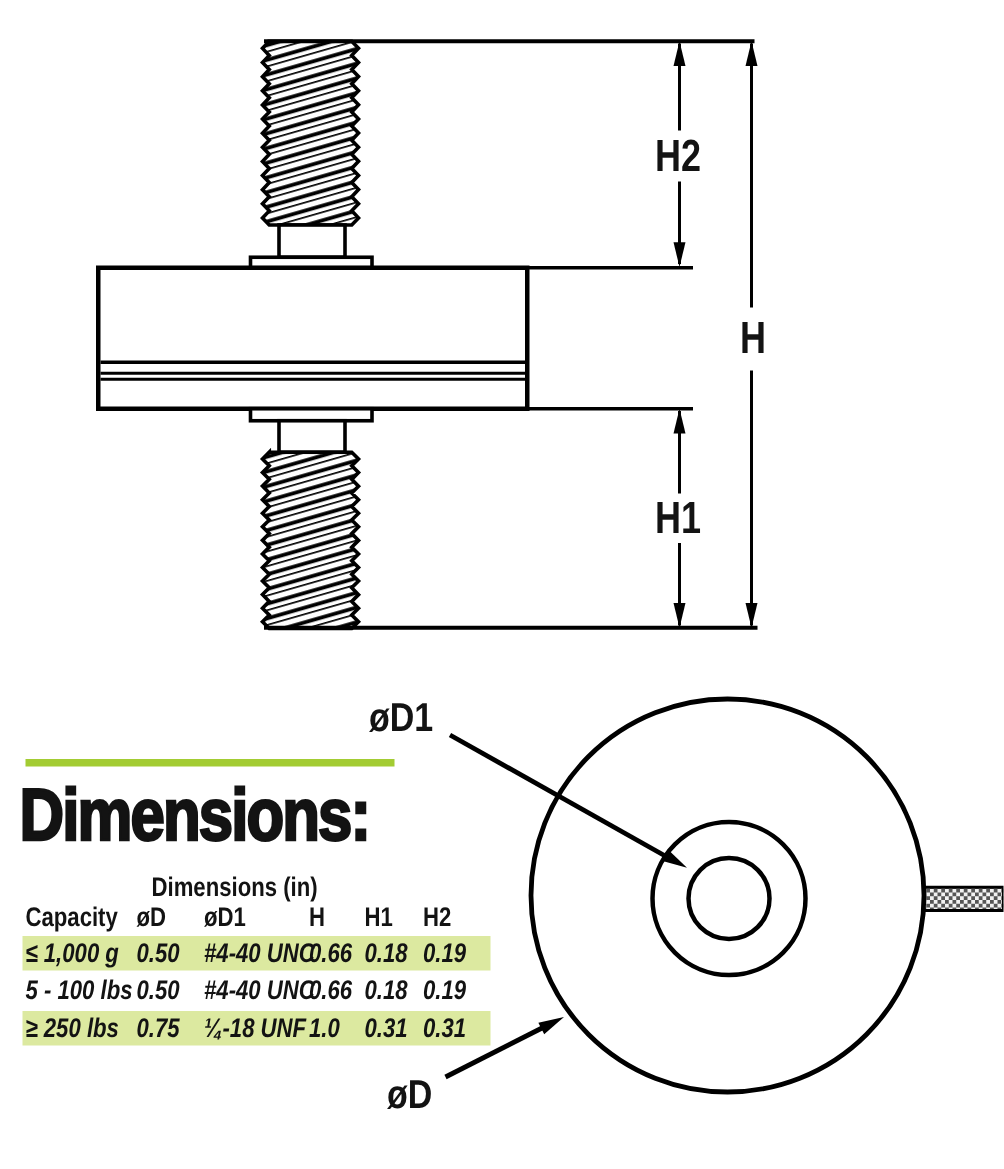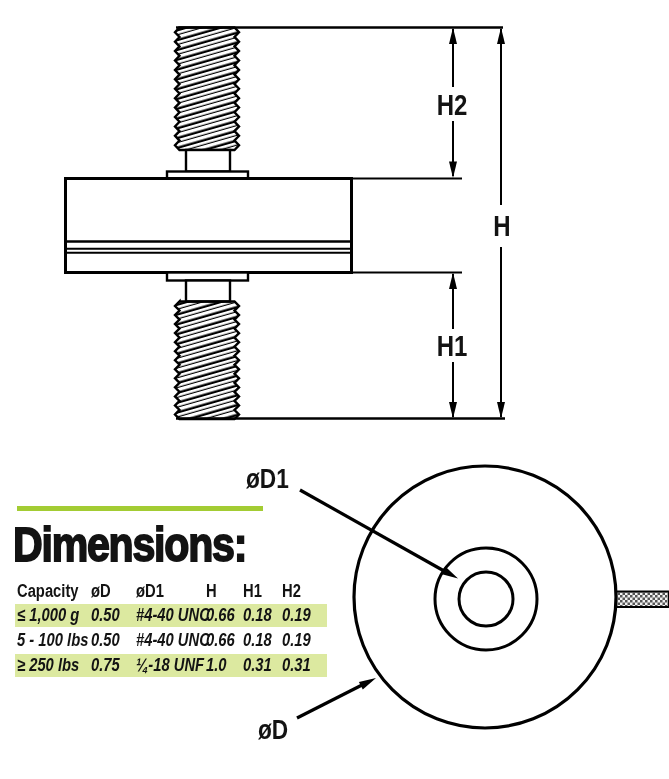--- a/index.html
+++ b/index.html
@@ -115,20 +115,23 @@
 <div class="dim-label" style="left:502px;top:226px;">H</div>
 <div class="dim-label" style="left:452px;top:346px;">H1</div>
 
 <div class="lead-label" style="left:246px;top:479px;">øD1</div>
 <div class="lead-label" style="left:258px;top:730px;">øD</div>
 
 <div class="green-bar"></div>
 <div class="heading">Dimensions:</div>
 
 <div class="dim-table">
+  <div class="t-group">
+    <span class="cond">Dimensions (in)</span>
+  </div>
   <div class="t-row">
     <div class="cell"><span class="cond">Capacity</span></div>
     <div class="cell"><span class="cond">øD</span></div>
     <div class="cell"><span class="cond">øD1</span></div>
     <div class="cell"><span class="cond">H</span></div>
     <div class="cell"><span class="cond">H1</span></div>
     <div class="cell"><span class="cond">H2</span></div>
   </div>
 
   <div class="t-row data hl">

